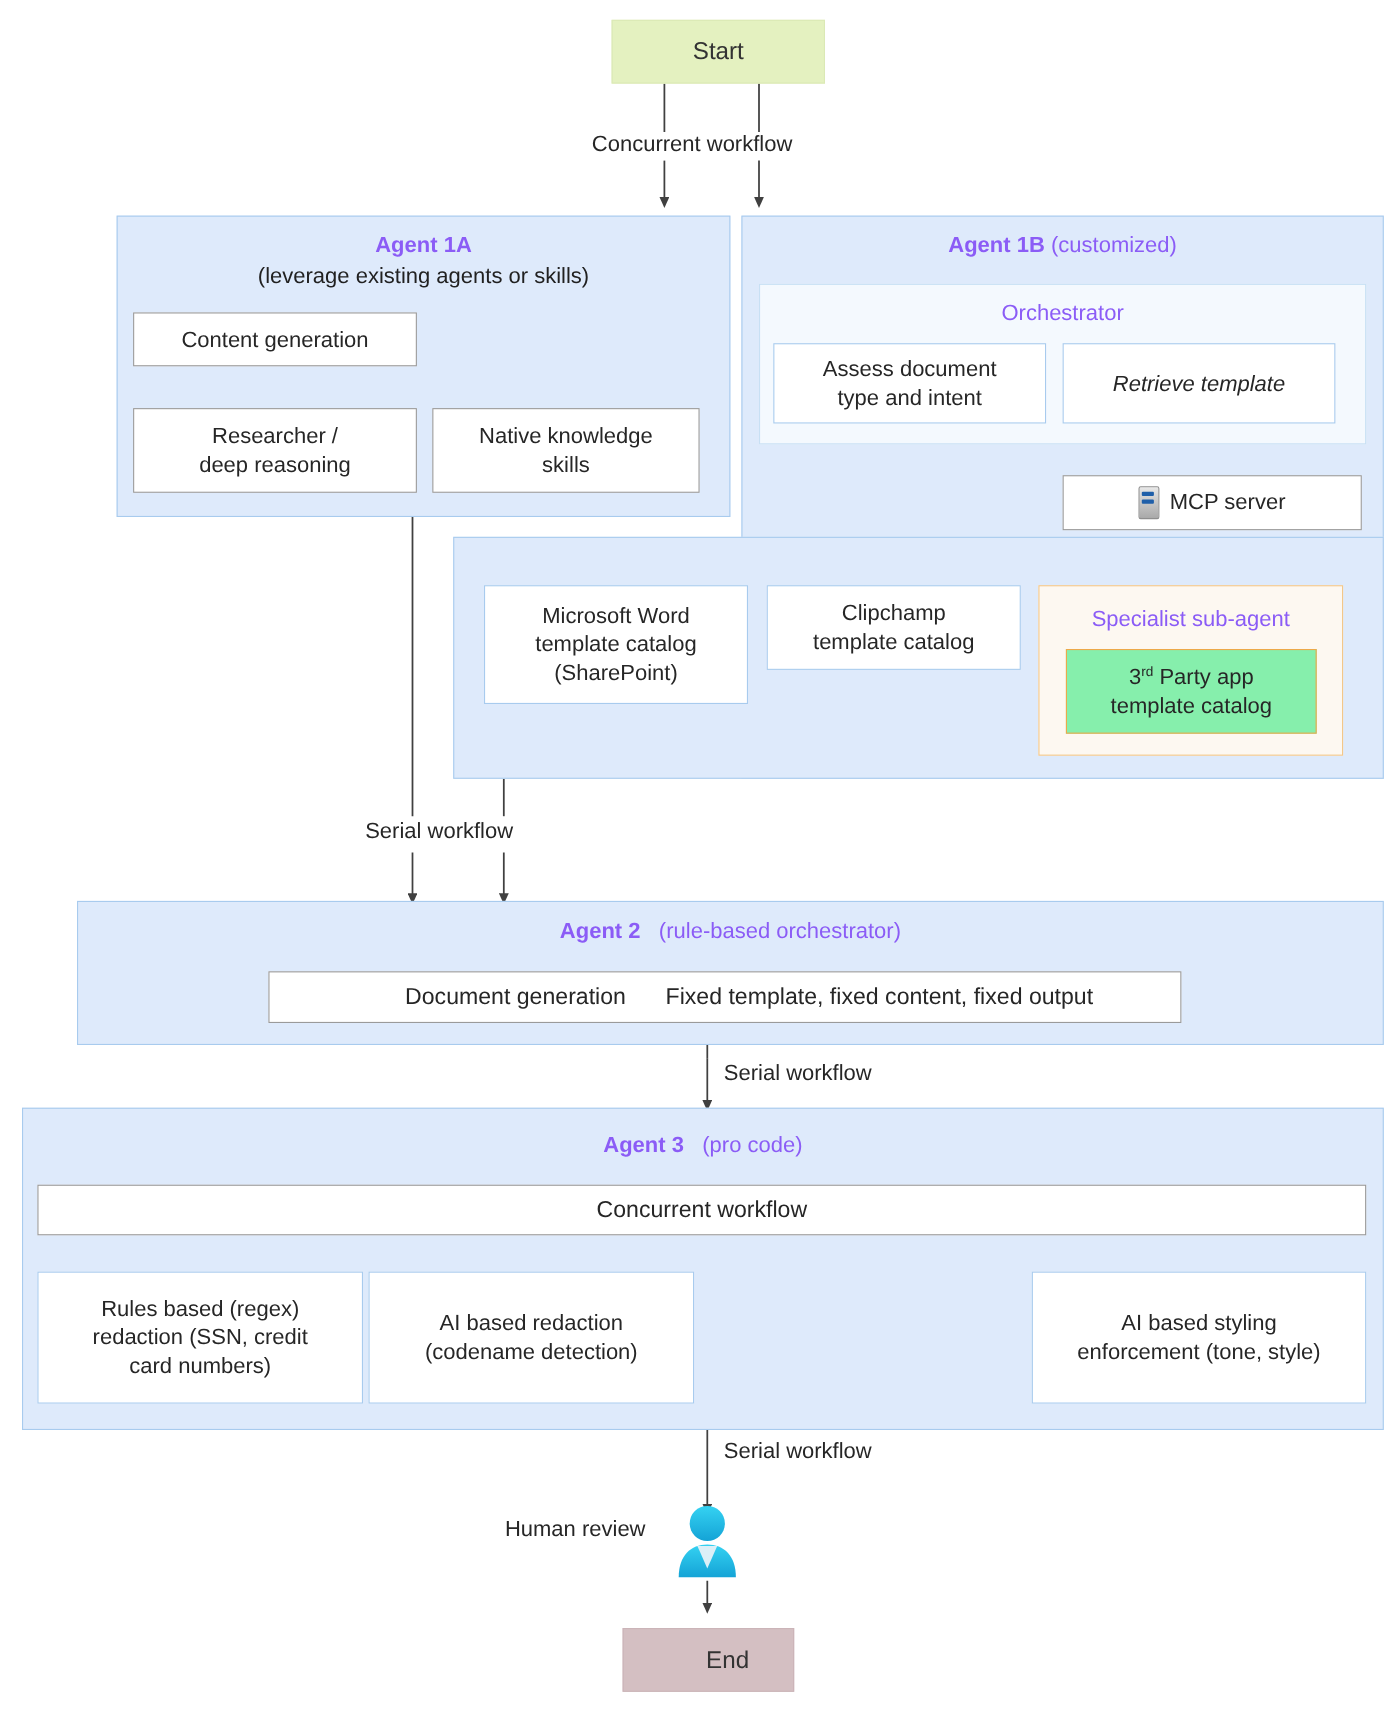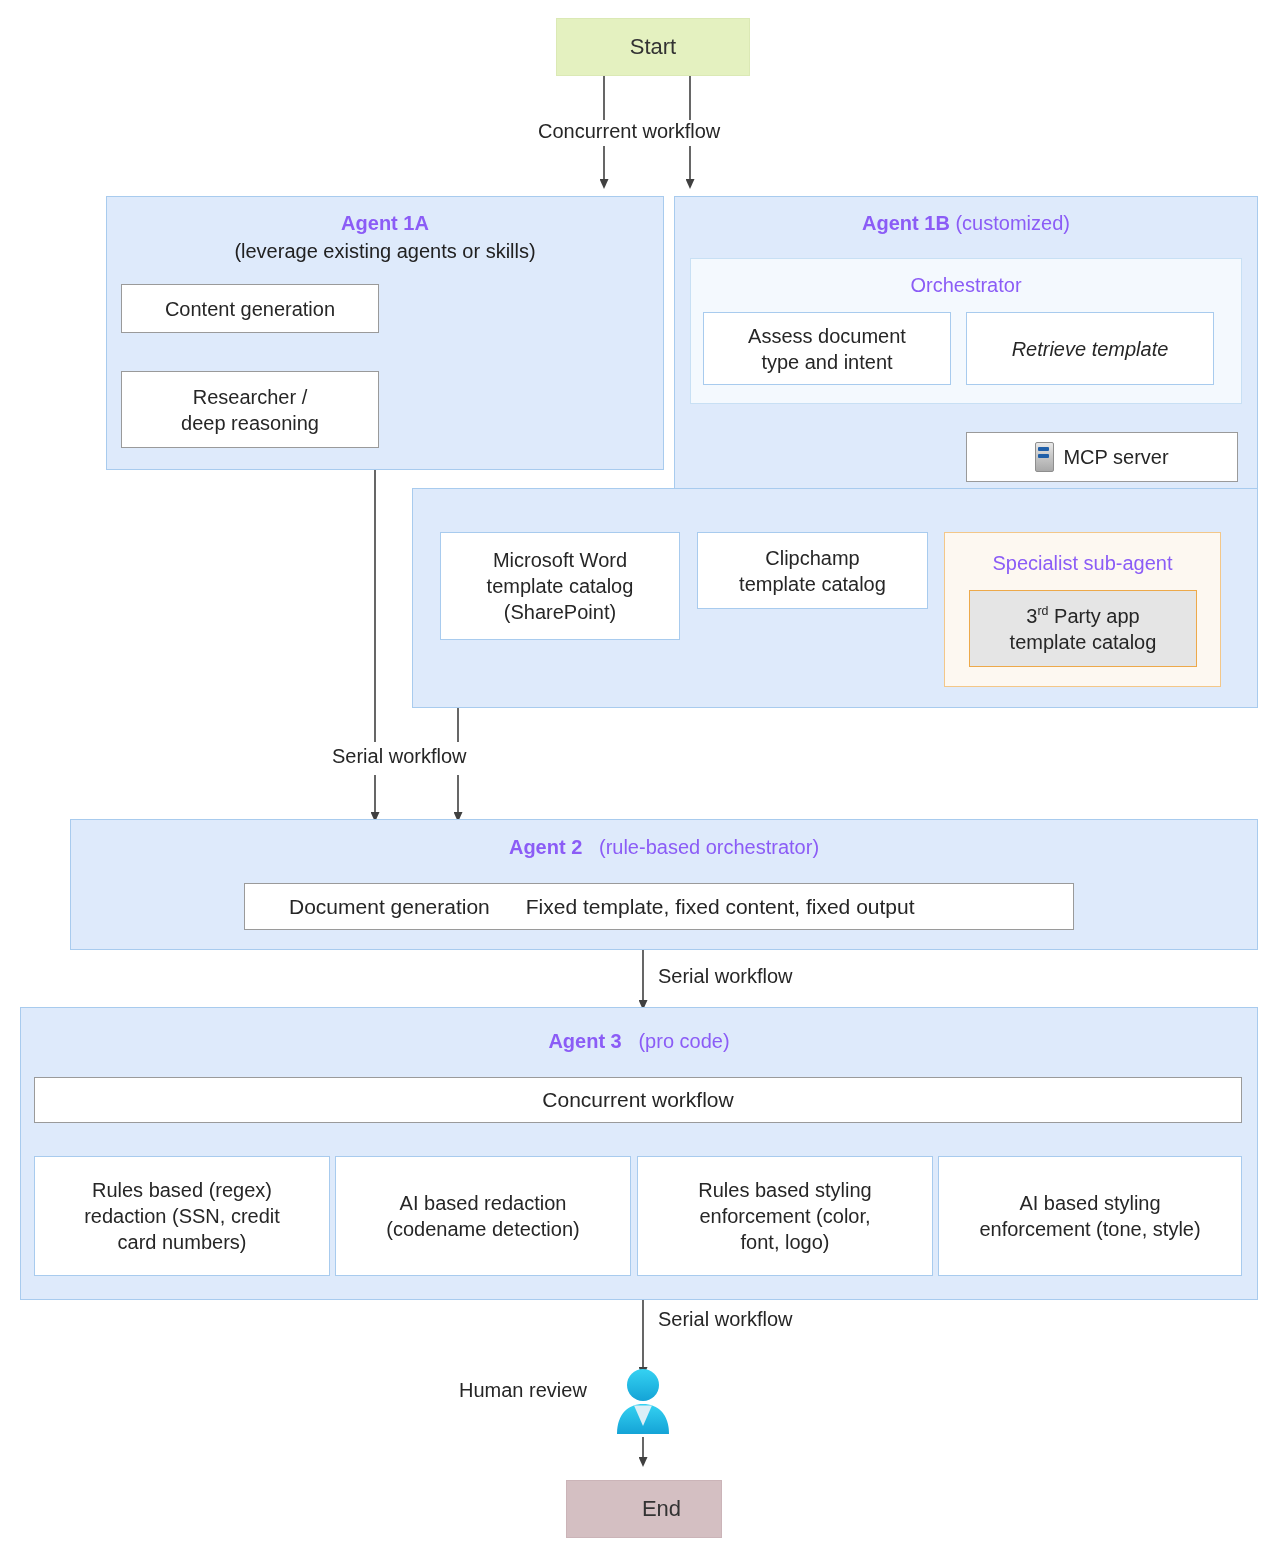--- a/index.html
+++ b/index.html
@@ -52,21 +52,21 @@
     font-size:20px;color:#8b5cf6;
   }
   .panel-title .b{font-weight:bold;}
   .panel-sub{
     position:absolute;left:0;right:0;text-align:center;
     font-size:20px;color:#212121;
   }
 
   .box-gray{border:1px solid #9a9a9a;}
   .box-blue{border:1px solid #A8CBEE;}
-  .box-orange{border:1px solid #EDA94A;background:#e5e5e5;}
+  .box-orange{border:1px solid #EDA94A;background:#86efac;}
   .t19{font-size:20px;}
 
   
   .label{
     position:absolute;font-size:20px;color:#262626;white-space:nowrap;
   }
 
   
   .mcp-row{display:flex;align-items:center;gap:9px;}
   .mcp-icon{
@@ -151,20 +151,24 @@
 
   <div class="node box-gray t19" style="left:121px;top:284px;width:258px;height:49px;white-space:pre-line;">
     <span>Content generation</span>
   </div>
 
   <div class="node box-gray t19" style="left:121px;top:371px;width:258px;height:77px;white-space:pre-line;">
     <span>Researcher /
 deep reasoning</span>
   </div>
 
+  <div class="node box-gray t19" style="left:393px;top:371px;width:243px;height:77px;white-space:pre-line;">
+    <span>Native knowledge
+skills</span>
+  </div>
 
   <div class="panel" style="left:674px;top:196px;width:584px;height:512px;"></div>
 
   <div class="panel-title" style="left:674px;top:212px;width:584px;">
     <span class="b">Agent 1B</span>
     <span>(customized)</span>
   </div>
 
   <div class="panel-orch" style="left:690px;top:258px;width:552px;height:146px;"></div>
   <div class="panel-title" style="left:690px;top:274px;width:552px;">Orchestrator</div>
@@ -214,21 +218,21 @@
   <div class="label" style="left:332px;top:745px;">Serial workflow</div>
 
   <div class="panel" style="left:70px;top:819px;width:1188px;height:131px;"></div>
 
   <div class="panel-title" style="left:70px;top:836px;width:1188px;">
     <span class="b">Agent 2</span>
     <span>&nbsp;</span>
     <span>(rule-based orchestrator)</span>
   </div>
 
-  <div class="node box-gray" style="left:244px;top:883px;width:830px;height:47px;justify-content:flex-start;padding-left:44px;font-size:21px;">
+  <div class="node box-gray" style="left:244px;top:883px;width:830px;height:47px;justify-content:center;padding-left:44px;font-size:21px;">
     <span>Document generation</span>
     <span style="display:inline-block;width:36px;"></span>
     <span>Fixed template, fixed content, fixed output</span>
   </div>
 
   <div class="label" style="left:658px;top:965px;">Serial workflow</div>
 
   <div class="panel" style="left:20px;top:1007px;width:1238px;height:293px;"></div>
 
   <div class="panel-title" style="left:20px;top:1030px;width:1238px;">
@@ -245,25 +249,20 @@
     <span>Rules based (regex)
 redaction (SSN, credit
 card numbers)</span>
   </div>
 
   <div class="node box-blue t19" style="left:335px;top:1156px;width:296px;height:120px;white-space:pre-line;">
     <span>AI based redaction
 (codename detection)</span>
   </div>
 
-  <div class="node box-blue t19" style="left:637px;top:1156px;width:296px;height:120px;white-space:pre-line;">
-    <span>Rules based styling
-enforcement (color,
-font, logo)</span>
-  </div>
 
   <div class="node box-blue t19" style="left:938px;top:1156px;width:304px;height:120px;white-space:pre-line;">
     <span>AI based styling
 enforcement (tone, style)</span>
   </div>
 
   <div class="label" style="left:658px;top:1308px;">Serial workflow</div>
 
   <div class="label" style="left:459px;top:1379px;">Human review</div>
 

